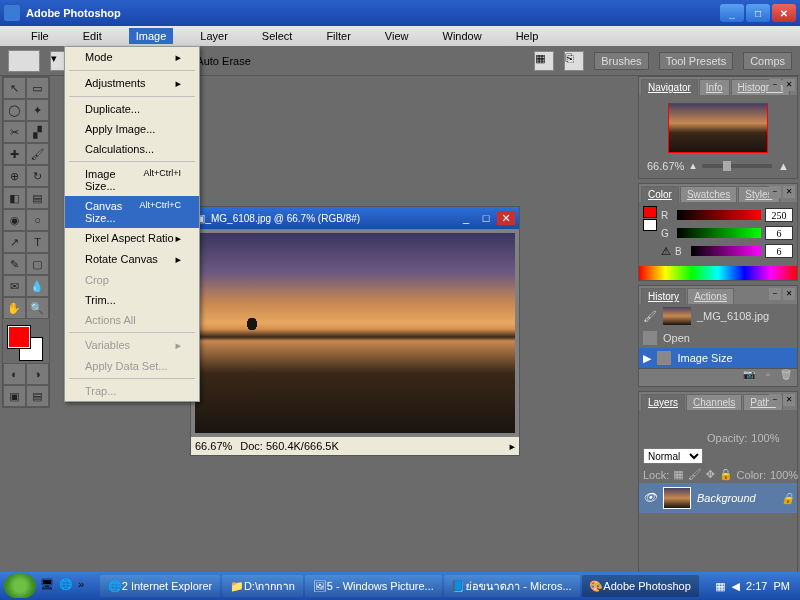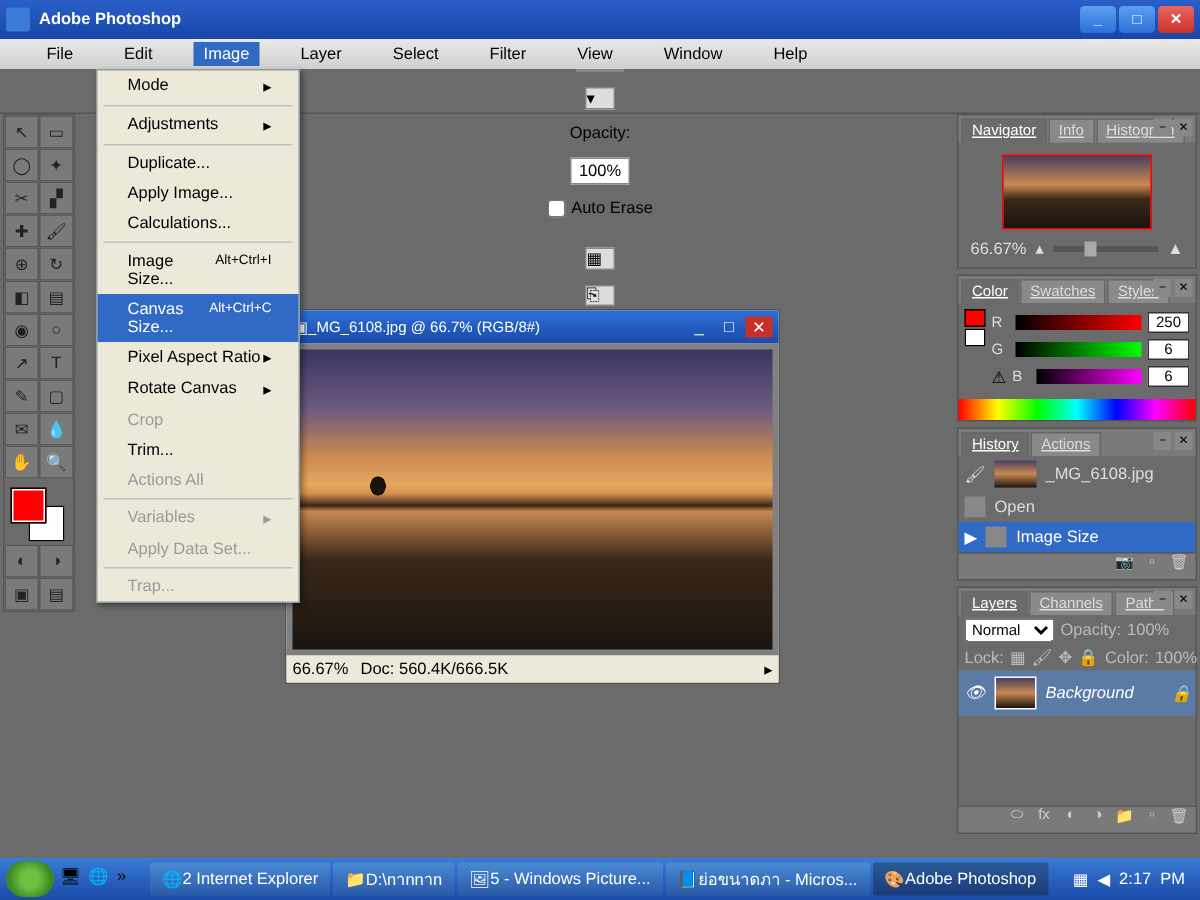--- a/index.html
+++ b/index.html
@@ -8,21 +8,21 @@
 .titlebar .icon{width:16px;height:16px;background:#3a7bd5;border-radius:2px;margin-right:6px;}
 .titlebar .title{flex:1;font-weight:bold;}
 .winbtns{display:flex;gap:2px;}
 .winbtn{width:24px;height:18px;border-radius:3px;display:flex;align-items:center;justify-content:center;}
 .winbtn.min,.winbtn.max{background:linear-gradient(#5aa0f0,#2d6fd8);}
 .winbtn.close{background:linear-gradient(#e9685e,#c9302c);}
 .winbtn span{color:#fff;font-size:10px;font-weight:bold;}
 .menubar{height:20px;background:linear-gradient(#e8e8e8,#d0d0d0);display:flex;align-items:center;padding:0 4px;}
 .menubar-item{padding:2px 7px;cursor:default;margin-left:20px;}
 .menubar-item.active{background:#316ac5;color:#fff;}
-.optbar{height:30px;background:#6b6b6b;border-bottom:1px solid #555;display:flex;align-items:center;padding:0 8px;gap:10px;flex-direction:column;}
+.optbar{height:30px;background:#6b6b6b;border-bottom:1px solid #555;display:flex;align-items:center;padding:0 8px;gap:10px;}
 .optbar .swatch{width:32px;height:22px;background:#ddd;border:1px solid #888;}
 .optbar .sel{width:20px;height:20px;background:#ddd;border:1px solid #888;}
 .optbar label{color:#000;}
 .optbar .opfield{width:40px;height:18px;background:#fff;border:1px solid #888;text-align:center;line-height:16px;}
 .optbar .chk{display:flex;align-items:center;gap:4px;color:#000;}
 .optbar .chk input{width:12px;height:12px;}
 .optbar .spacer{flex:1;}
 .optbar .tabbtn{padding:2px 6px;background:#7a7a7a;border:1px solid #555;color:#ddd;}
 .workspace{position:absolute;top:76px;left:0;right:0;bottom:28px;}
 .toolbox{position:absolute;left:2px;top:0;width:48px;background:#6b6b6b;border:1px solid #555;}
@@ -58,30 +58,30 @@
 .nav-thumb{width:100px;height:50px;margin:4px auto;background:linear-gradient(#4a4060 0%,#c88850 40%,#3a2818 60%,#1a1410 100%);border:1px solid #f00;}
 .nav-zoom{display:flex;align-items:center;gap:6px;padding:2px 4px;font-size:10px;color:#ddd;}
 .nav-slider{flex:1;height:4px;background:#555;position:relative;}
 .nav-slider::after{content:"";position:absolute;left:30%;top:-3px;width:8px;height:10px;background:#aaa;}
 .color-row{display:flex;align-items:center;gap:4px;padding:2px 0;}
 .color-row .lbl{width:12px;color:#ddd;font-size:10px;}
 .color-row .slider{flex:1;height:10px;}
 .color-row .slider.r{background:linear-gradient(90deg,#000,#f00);}
 .color-row .slider.g{background:linear-gradient(90deg,#000,#0f0);}
 .color-row .slider.b{background:linear-gradient(90deg,#000,#f0f);}
-.color-row .val{width:28px;height:14px;background:#fff;font-size:10px;text-align:center;line-height:14px;border:1px solid #333;}
+.color-row .val{width:28px;height:14px;background:#fff;font-size:10px;text-align:center;line-height:14px;border:1px solid #333;font-family:Liberation Serif, serif;}
 .color-strip{height:14px;background:linear-gradient(90deg,#f00,#ff0,#0f0,#0ff,#00f,#f0f,#f00);margin-top:2px;}
 .color-sw{display:flex;flex-direction:column;gap:1px;margin-right:4px;}
 .color-sw div{width:14px;height:12px;border:1px solid #000;}
 .hist-item{display:flex;align-items:center;padding:3px 4px;gap:6px;font-size:10px;color:#ddd;}
 .hist-item.hl{background:#316ac5;color:#fff;}
 .hist-item .hicon{width:14px;height:14px;background:#888;}
 .hist-thumb{width:28px;height:18px;background:linear-gradient(#4a4060,#c88850,#1a1410);}
 .layer-opts{display:flex;align-items:center;gap:4px;padding:2px 4px;font-size:10px;color:#bbb;}
-.layer-opts select{font-size:10px;width:60px;height:16px;}
+.layer-opts select{font-size:10px;width:60px;height:16px;margin-top:36px;}
 .layer-row{display:flex;align-items:center;padding:4px;background:#5a7ba5;color:#fff;font-style:italic;gap:6px;}
 .layer-row .eye{width:14px;height:14px;}
 .layer-row .lthumb{width:28px;height:22px;background:linear-gradient(#4a4060,#c88850,#1a1410);border:1px solid #fff;}
 .layer-row .lock{margin-left:auto;width:12px;height:12px;}
 .panel-footer{height:18px;background:#7a7a7a;border-top:1px solid #555;display:flex;justify-content:flex-end;padding:0 4px;gap:4px;}
 .panel-footer span{width:14px;height:14px;color:#ccc;font-size:10px;text-align:center;}
 .taskbar{position:absolute;bottom:0;left:0;right:0;height:28px;background:linear-gradient(#3a7bd5,#1a4aa8);display:flex;align-items:center;padding:0 4px;}
 .start{width:32px;height:24px;background:radial-gradient(circle,#6fbf44 30%,#3a8a20 70%);border-radius:12px;margin-right:4px;}
 .tbitem{height:22px;padding:0 8px;background:linear-gradient(#4a8ad5,#2a5aa8);border-radius:2px;margin-right:2px;display:flex;align-items:center;color:#fff;font-size:10px;}
 .tbitem.active{background:linear-gradient(#2a5a98,#1a3a78);}

